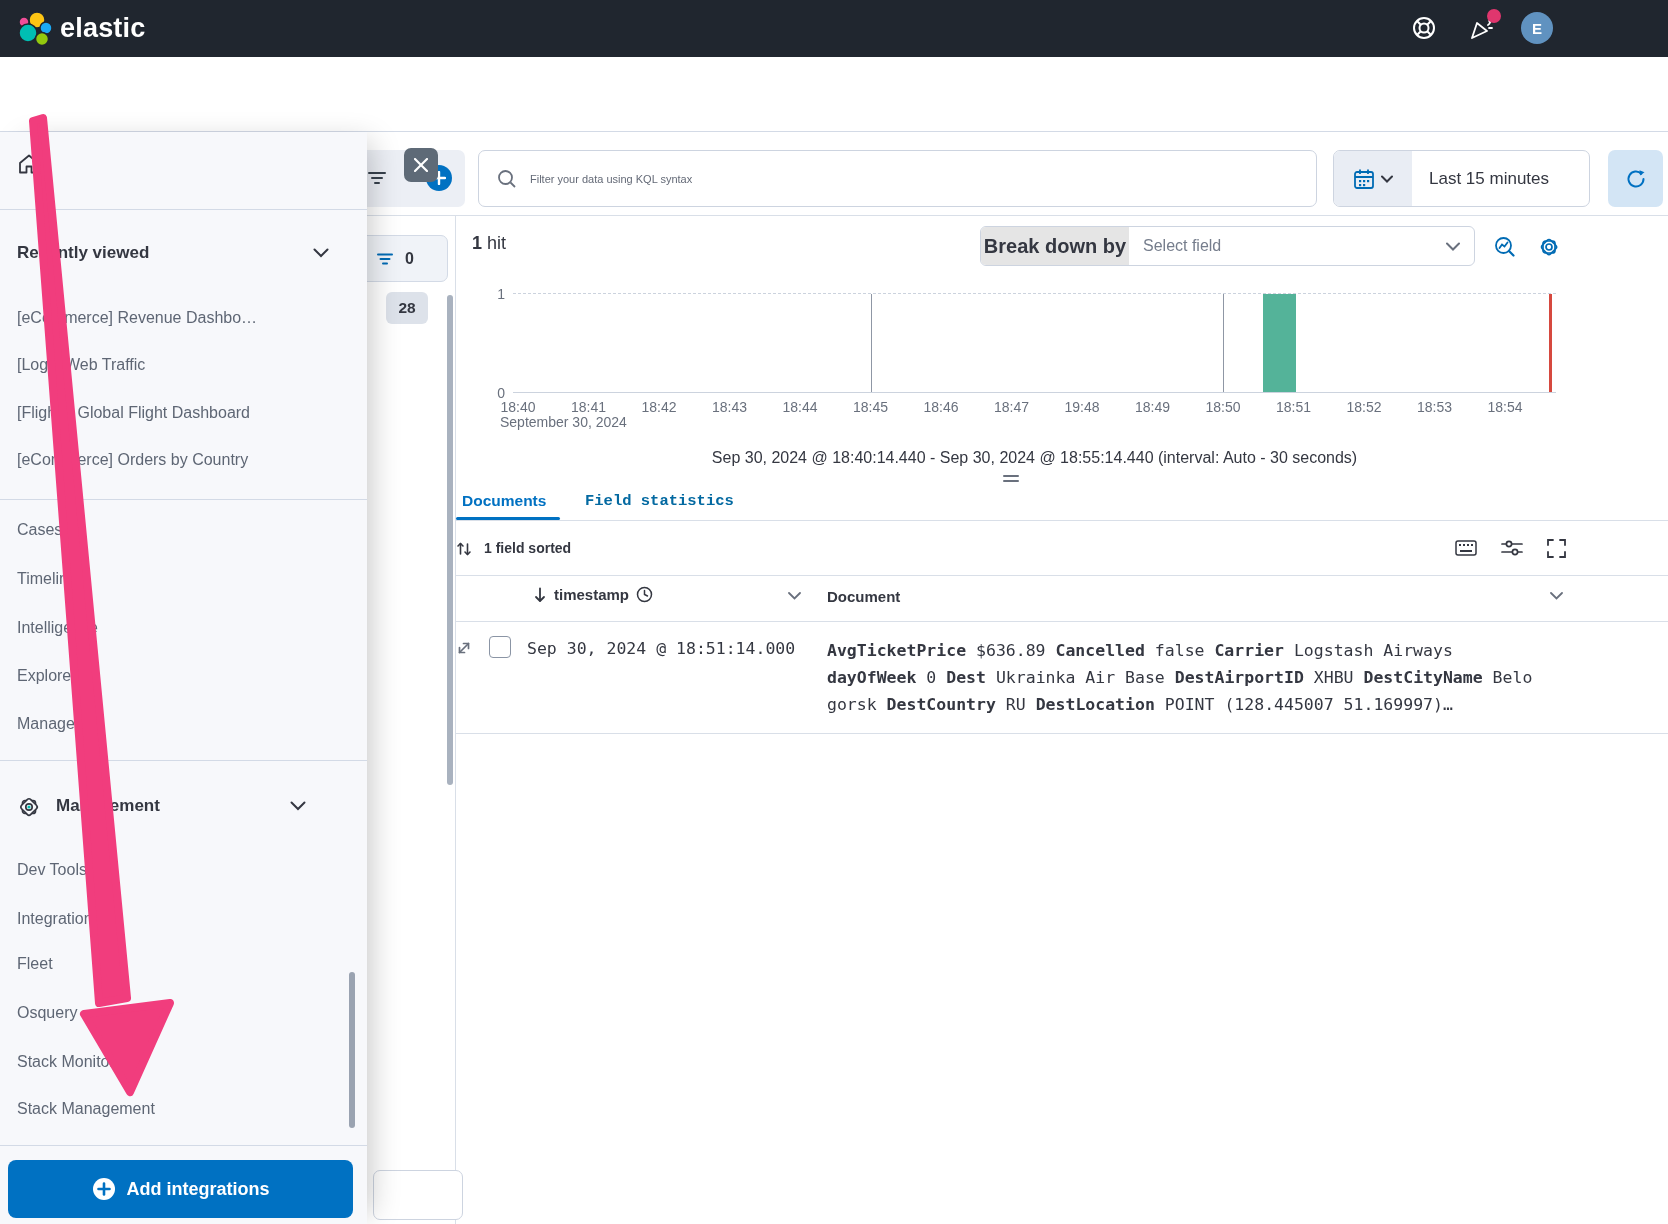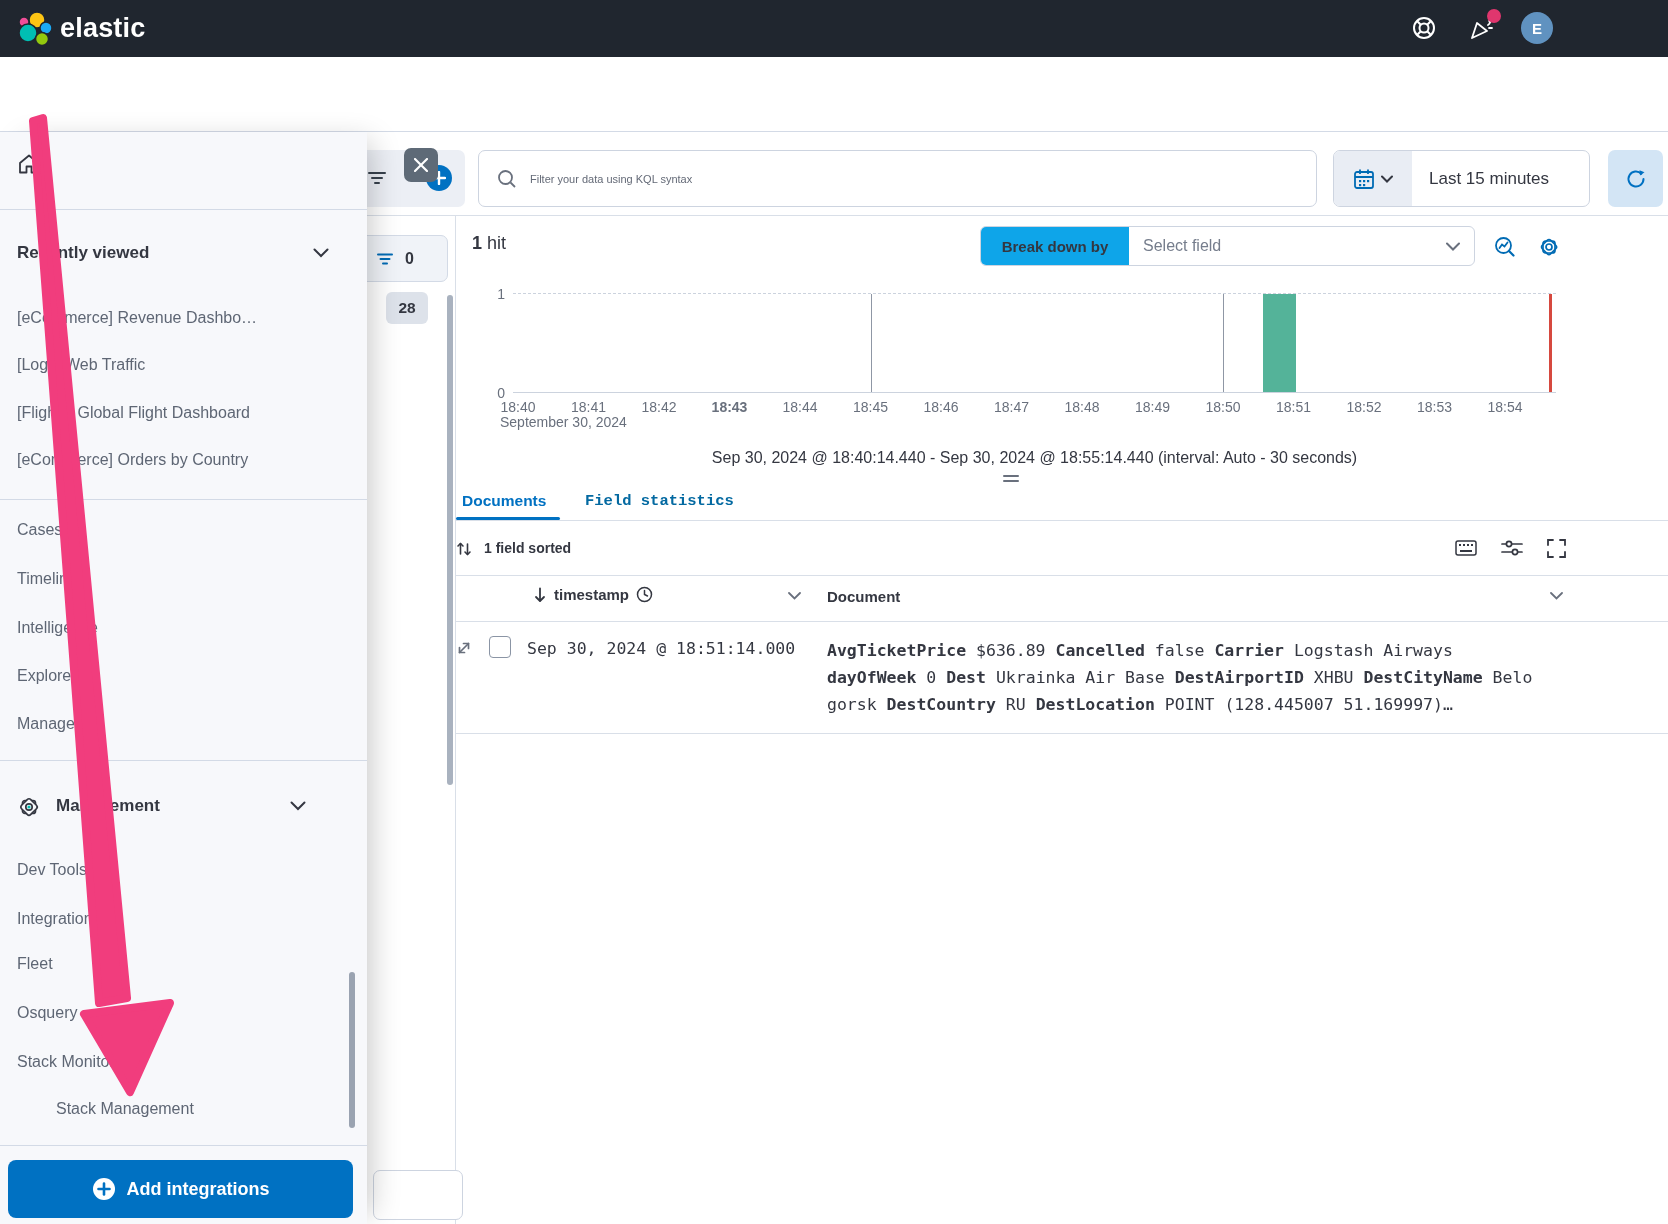--- a/index.html
+++ b/index.html
@@ -59,21 +59,21 @@
   .badge-28 { position:absolute; left:386px; top:292px; width:42px; height:32px; border-radius:6px; background:#DDE2EA;
     color:#343741; font-size:15.5px; font-weight:700; display:flex; align-items:center; justify-content:center; }
   .left-scroll { position:absolute; left:447px; top:295px; width:6px; height:490px; border-radius:3px; background:#A9B2BF; }
   .bottom-frag { position:absolute; left:373px; top:1170px; width:90px; height:50px; border:1px solid #CDD4E0; border-radius:7px; background:#fff; }
 
   
   .hits { position:absolute; left:472px; top:233px; font-size:18px; color:#343741; }
   .hits b { font-weight:700; }
   .breakdown { position:absolute; left:980px; top:226px; width:495px; height:40px; border:1px solid #CDD4E0; border-radius:6px;
     display:flex; overflow:hidden; background:#fff; }
-  .bd-label { width:148px; background:#0ea5e9; color:#343741; font-size:15px; font-weight:700;
+  .bd-label { width:148px; background:#e5e5e5; color:#343741; font-size:20px; font-weight:700;
     display:flex; align-items:center; justify-content:center; }
   .bd-value { flex:1; display:flex; align-items:center; padding:0 14px; color:#757D8C; font-size:16px; }
   .bd-value svg { margin-left:auto; }
   .chart-ico { position:absolute; top:236px; }
 
   .ytick { position:absolute; width:40px; text-align:right; font-size:14px; color:#69707D; }
   .plot { position:absolute; left:513px; top:293px; width:1043px; height:100px;
     border-top:1px dashed #CCD3DE; border-bottom:1px solid #CCD3DE; }
   .vgrid { position:absolute; top:0; bottom:0; width:1px; background:#8F97A5; }
   .bar { position:absolute; bottom:0; width:33px; }
@@ -300,26 +300,26 @@
   <div class="plot">
       <div class="vgrid" style="left: 357.5px;"></div>
       <div class="vgrid" style="left: 710px;"></div>
       <div class="bar" style="left: 749.5px; height: 100%; background: rgb(84, 179, 153);"></div>
       <div class="now-line" style="background: rgb(214, 73, 63);"></div>
     </div>
   <div class="xlabels">
       <div class="xtick" style="left: 5px;">18:40</div>
       <div class="xtick" style="left: 75.5px;">18:41</div>
       <div class="xtick" style="left: 146px;">18:42</div>
-      <div class="xtick" style="left: 216.5px; font-weight: bold;">18:43</div>
+      <div class="xtick" style="left: 216.5px;">18:43</div>
       <div class="xtick" style="left: 287px;">18:44</div>
       <div class="xtick" style="left: 357.5px;">18:45</div>
       <div class="xtick" style="left: 428px;">18:46</div>
       <div class="xtick" style="left: 498.5px;">18:47</div>
-      <div class="xtick" style="left: 569px;">18:48</div>
+      <div class="xtick" style="left: 569px;">19:48</div>
       <div class="xtick" style="left: 639.5px;">18:49</div>
       <div class="xtick" style="left: 710px;">18:50</div>
       <div class="xtick" style="left: 780.5px;">18:51</div>
       <div class="xtick" style="left: 851px;">18:52</div>
       <div class="xtick" style="left: 921.5px;">18:53</div>
       <div class="xtick" style="left: 992px;">18:54</div>
     </div>
   <div class="date-label">September 30, 2024</div>
   <div class="caption">Sep 30, 2024 @ 18:40:14.440 - Sep 30, 2024 @ 18:55:14.440 (interval: Auto - 30 seconds)</div>
   <div class="drag-handle">
@@ -452,21 +452,21 @@
   <span style="position:absolute; left:290px; top:801px; z-index:11;">
     <svg width="16" height="10" viewBox="0 0 16 10" fill="none" stroke="#343741" stroke-width="2" stroke-linecap="round">
         <polyline points="1.5,1.5 8,8 14.5,1.5"></polyline>
       </svg>
   </span>
   <div class="nav-link" style="top:861px; z-index:11;">Dev Tools</div>
   <div class="nav-link" style="top:910px; z-index:11;">Integrations</div>
   <div class="nav-link" style="top:955px; z-index:11;text-align:center;">Fleet</div>
   <div class="nav-link" style="top:1004px; z-index:11;">Osquery</div>
   <div class="nav-link" style="top:1053px; z-index:11;">Stack Monitoring</div>
-  <div class="nav-link" style="top:1100px; z-index:11;margin-left:39px;">Stack Management</div>
+  <div class="nav-link" style="top:1100px; z-index:11;">Stack Management</div>
   <div class="sb-div" style="top:1145px; z-index:11;"></div>
 
   <div class="add-int" style="z-index:11;">
     <span>
       <svg width="24" height="24" viewBox="0 0 24 24">
         <circle cx="12" cy="12" r="11" fill="#fff"></circle>
         <line x1="12" y1="6.5" x2="12" y2="17.5" stroke="#0071C2" stroke-width="2.6" stroke-linecap="round"></line>
         <line x1="6.5" y1="12" x2="17.5" y2="12" stroke="#0071C2" stroke-width="2.6" stroke-linecap="round"></line>
       </svg>
     </span>

